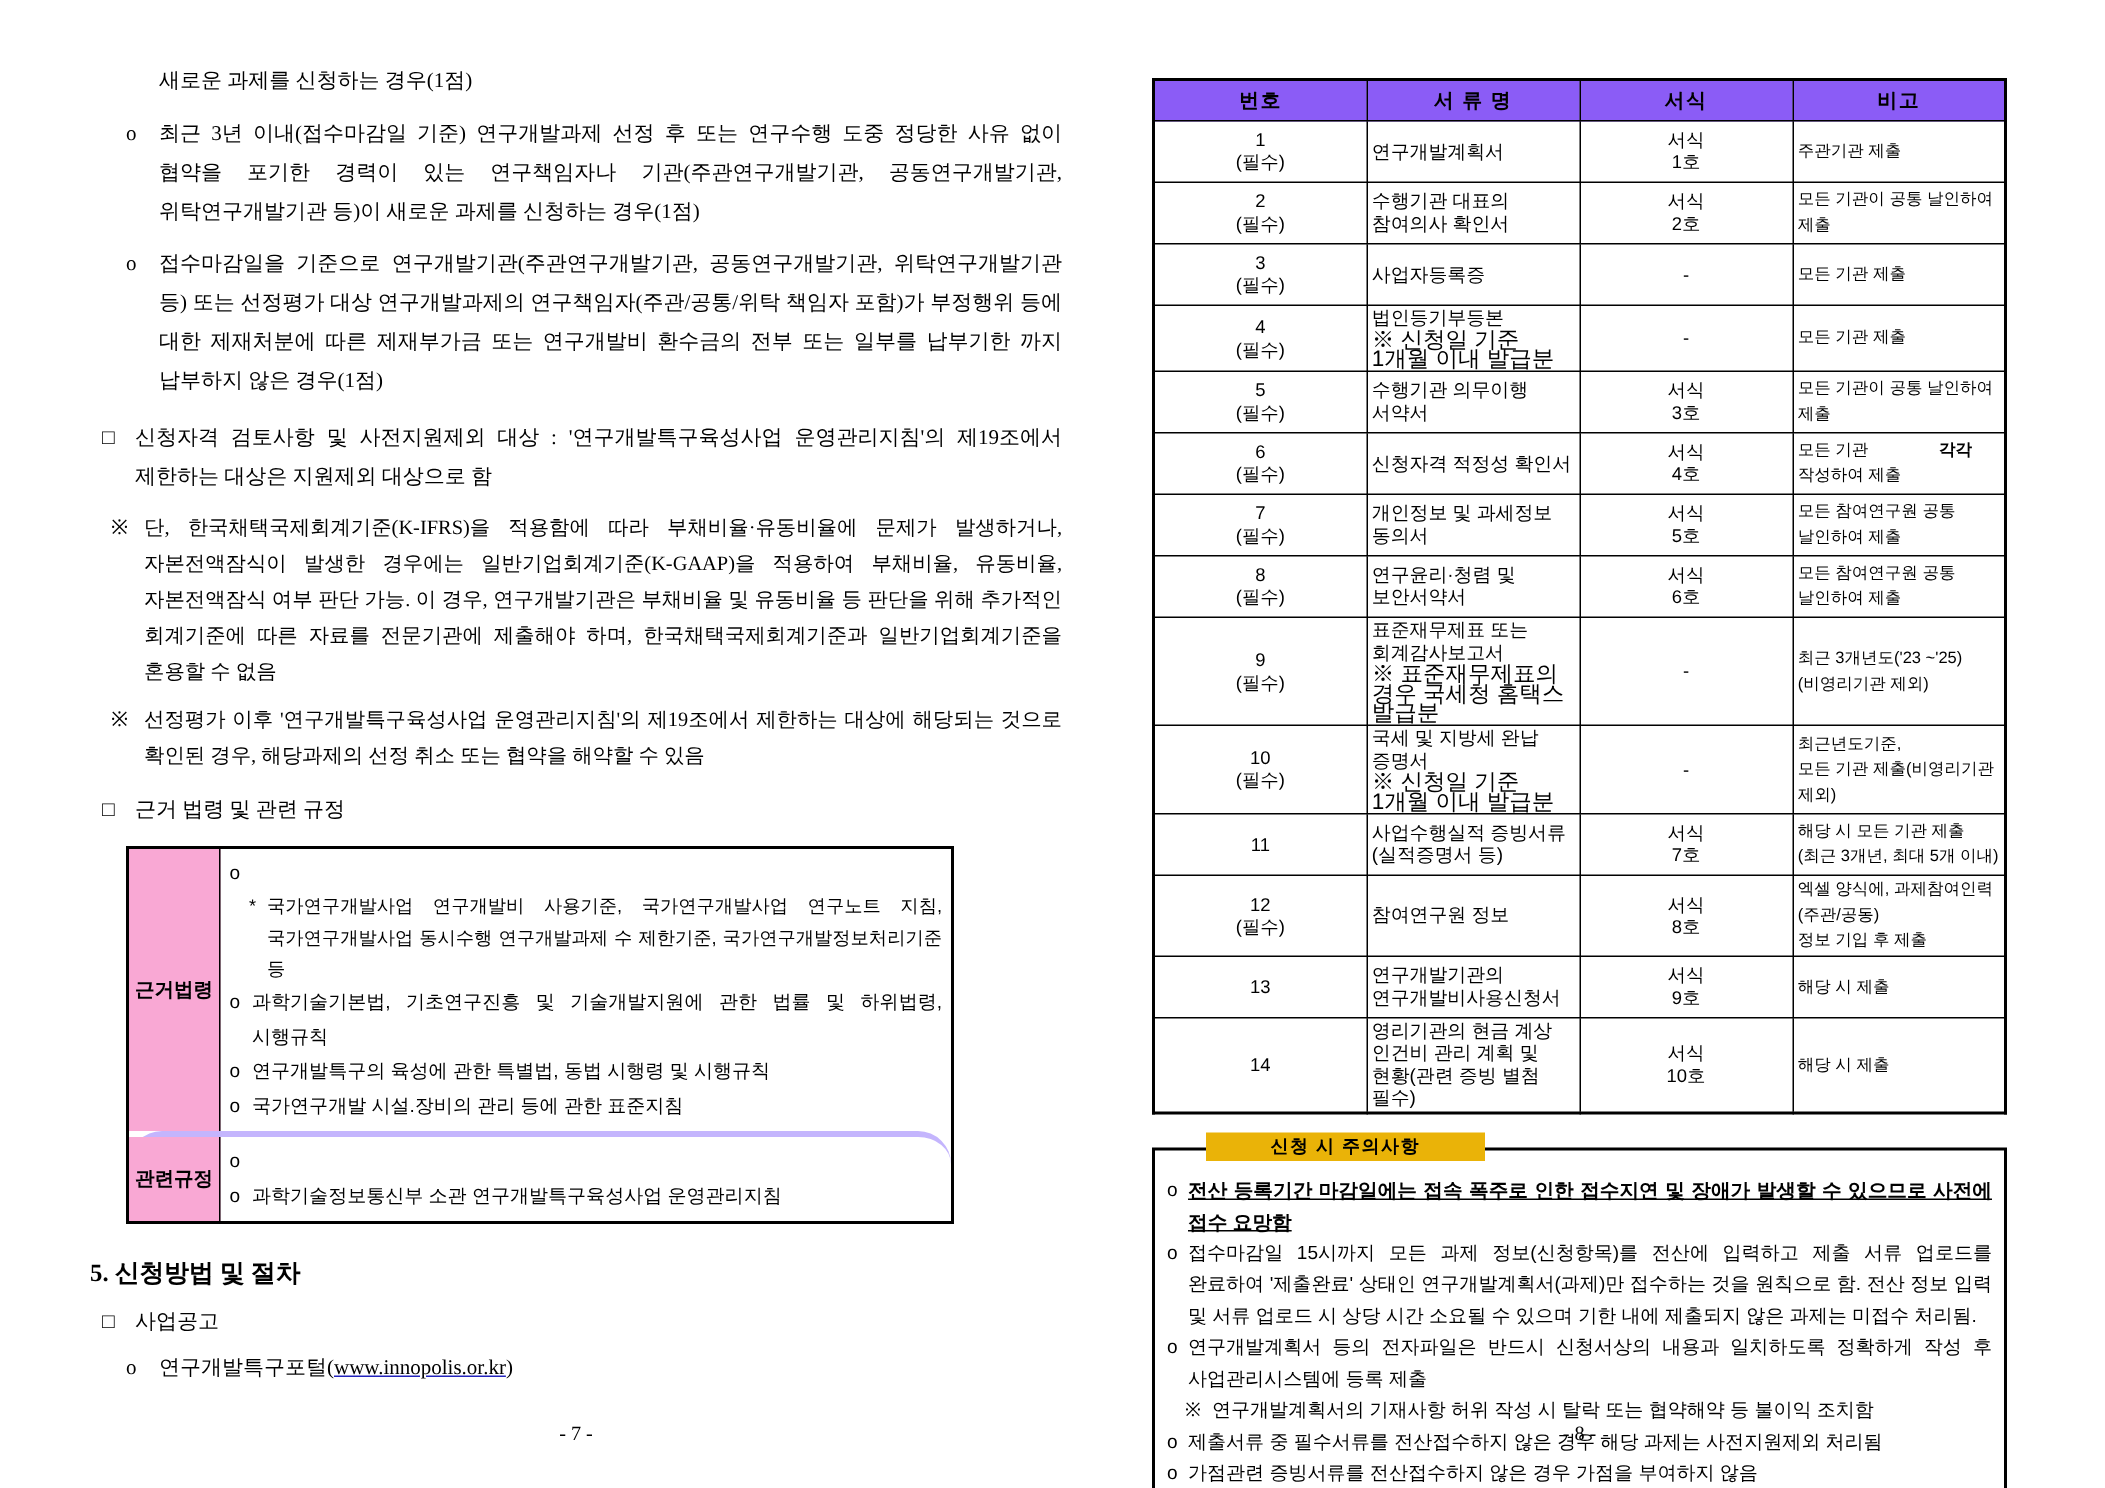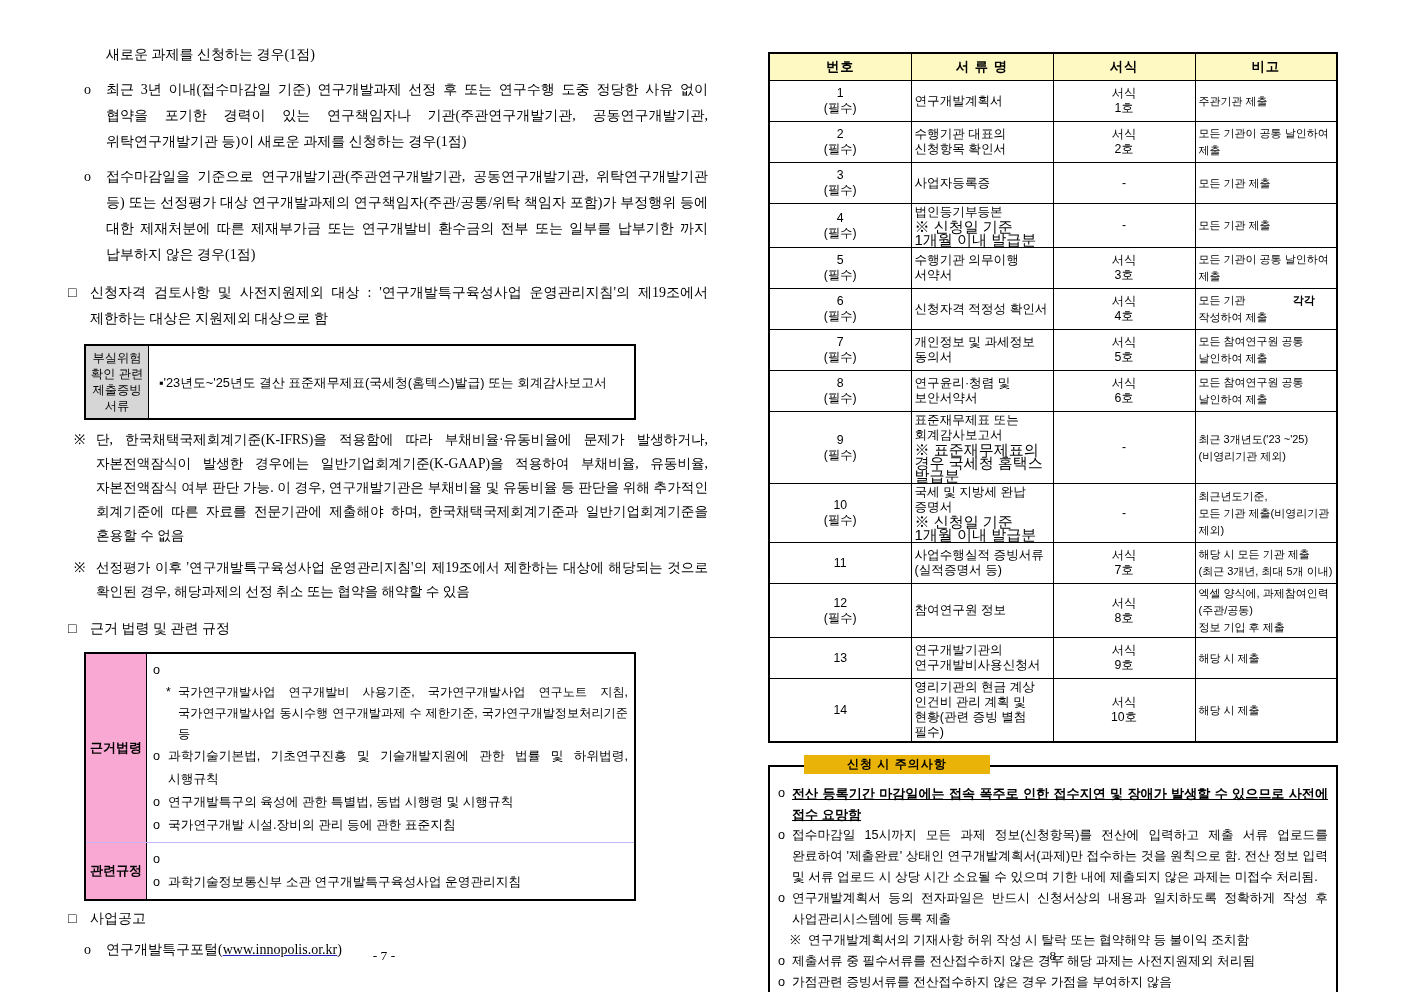--- a/index.html
+++ b/index.html
@@ -22,21 +22,21 @@
   .rb-head{flex:0 0 60px;background:#d6d6d6;border-right:1px solid #000;
     display:flex;align-items:center;justify-content:center;text-align:center;
     font-family:"Liberation Sans", sans-serif;font-size:12.3px;line-height:16px;
     white-space:pre-line;padding:4px 1px;}
   .rb-body{flex:1;display:flex;align-items:center;padding:8px 10px;
     font-family:"Liberation Sans", sans-serif;font-size:12.8px;line-height:17px;
     word-break:keep-all;}
   
   .legaltbl{margin:10px 0 0 24px;width:548px;border:2px solid #000;}
   .lt-row{display:flex;}
-  .lt-row + .lt-row{border-top:1px solid #c4b5fd;}
+  .lt-row + .lt-row{border-top:4px solid #c4b5fd;border-radius:22px;}
   .lt-head{flex:0 0 60px;background:#f9a8d4;border-right:1px solid #000;
     display:flex;align-items:center;justify-content:center;
     font-family:"Liberation Sans", sans-serif;font-weight:bold;font-size:13px;}
   .lt-body{flex:1;padding:5px 6px;font-family:"Liberation Sans", sans-serif;}
   .lt-item{display:flex;font-size:12.7px;line-height:23px;word-break:keep-all;text-align:justify;}
   .lt-item .mk{flex:0 0 15px;}
   .lt-sub{padding-left:13px;font-size:12.2px;line-height:21px;}
   .lt-sub .mk{flex:0 0 12px;}
   
   .s5-title{margin-top:18px;font-size:16.5px;font-weight:bold;line-height:30px;}
@@ -45,21 +45,21 @@
   .s5-sq{margin-left:8px;}
   .lnk{text-decoration:underline;text-decoration-color:#2222bb;cursor:pointer;}
   .pagenum{position:absolute;top:948px;text-align:center;font-size:13.5px;}
   .pn7{left:60px;width:648px;}
   .pn8{left:768px;width:570px;}
   
   .page8{position:absolute;left:768px;top:52px;width:570px;
     font-family:"Liberation Sans", sans-serif;}
   table.doc{border-collapse:collapse;width:570px;border:2px solid #000;table-layout:fixed;}
   table.doc th, table.doc td{border:1px solid #000;padding:1px 3px;}
-  table.doc th{background:#fef9c3;font-size:13.3px;font-weight:bold;height:24px;letter-spacing:1px;}
+  table.doc th{background:#8b5cf6;font-size:13.3px;font-weight:bold;height:24px;letter-spacing:1px;}
   td.c-no{width:40px;text-align:center;white-space:pre-line;font-size:12.3px;line-height:15px;height:38px;vertical-align:middle;}
   td.c-name{width:214px;text-align:left;vertical-align:middle;font-size:12.6px;line-height:15px;word-break:keep-all;padding-left:5px;}
   td.c-name .note{display:block;font-size:15px;line-height:13px;}
   td.c-form{width:44px;text-align:center;white-space:pre-line;font-size:12.3px;line-height:15px;vertical-align:middle;}
   td.c-bigo{width:252px;text-align:left;white-space:pre-line;font-size:11px;line-height:17px;vertical-align:middle;word-break:keep-all;}
   .bld{font-weight:bold;margin-left:44px;}
   
   .notice{position:relative;margin-top:22px;border:2px solid #000;padding:16px 8px 8px 8px;}
   .notice-tab{position:absolute;top:-12px;left:34px;background:#eab308;
     padding:1px 43px;font-size:12px;font-weight:bold;letter-spacing:1px;}
@@ -84,27 +84,20 @@
   <div class="li o-item">
     <span class="mk">o</span>
     <span class="tx">접수마감일을 기준으로 연구개발기관(주관연구개발기관, 공동연구개발기관, 위탁연구개발기관 등) 또는 선정평가 대상 연구개발과제의 연구책임자(주관/공통/위탁 책임자 포함)가 부정행위 등에 대한 제재처분에 따른 제재부가금 또는 연구개발비 환수금의 전부 또는 일부를 납부기한 까지 납부하지 않은 경우(1점)</span>
   </div>
 
   <div class="li sq-item">
     <span class="mk">□</span>
     <span class="tx">신청자격 검토사항 및 사전지원제외 대상 : '연구개발특구육성사업 운영관리지침'의 제19조에서 제한하는 대상은 지원제외 대상으로 함</span>
   </div>
 
-  <div class="riskbox">
-    <div class="rb-head">부실위험
-확인 관련
-제출증빙
-서류</div>
-    <div class="rb-body">▪'23년도~'25년도 결산 표준재무제표(국세청(홈텍스)발급) 또는 회계감사보고서</div>
-  </div>
 
   <div class="li st-item">
     <span class="mk">※</span>
     <span class="tx">단, 한국채택국제회계기준(K-IFRS)을 적용함에 따라 부채비율·유동비율에 문제가 발생하거나, 자본전액잠식이 발생한 경우에는 일반기업회계기준(K-GAAP)을 적용하여 부채비율, 유동비율, 자본전액잠식 여부 판단 가능. 이 경우, 연구개발기관은 부채비율 및 유동비율 등 판단을 위해 추가적인 회계기준에 따른 자료를 전문기관에 제출해야 하며, 한국채택국제회계기준과 일반기업회계기준을 혼용할 수 없음</span>
   </div>
 
   <div class="li st-item">
     <span class="mk">※</span>
     <span class="tx">선정평가 이후 '연구개발특구육성사업 운영관리지침'의 제19조에서 제한하는 대상에 해당되는 것으로 확인된 경우, 해당과제의 선정 취소 또는 협약을 해약할 수 있음</span>
   </div>
@@ -147,20 +140,21 @@
         </div>
         <div class="lt-item">
           <span class="mk">o</span>
           <span class="tx">과학기술정보통신부 소관 연구개발특구육성사업 운영관리지침</span>
         </div>
       </div>
     </div>
   </div>
 
   <div class="s5">
+    <div class="s5-title">5. 신청방법 및 절차</div>
     <div class="li s5-sq">
       <span class="mk">□</span>
       <span class="tx">사업공고</span>
     </div>
     <div class="li s5-sub">
       <span class="mk">o</span>
       <span class="tx"><span>연구개발특구포털(</span><span class="lnk">www.innopolis.or.kr</span><span>)</span></span>
     </div>
 
   </div>
@@ -184,21 +178,21 @@
         <td class="c-no">1
 (필수)</td>
         <td class="c-name"><span class="nm">연구개발계획서</span></td>
         <td class="c-form">서식
 1호</td>
         <td class="c-bigo">주관기관 제출</td>
       </tr>
       <tr>
         <td class="c-no">2
 (필수)</td>
-        <td class="c-name"><span class="nm">수행기관 대표의 신청항목 확인서</span></td>
+        <td class="c-name"><span class="nm">수행기관 대표의 참여의사 확인서</span></td>
         <td class="c-form">서식
 2호</td>
         <td class="c-bigo">모든 기관이 공통 날인하여 제출</td>
       </tr>
       <tr>
         <td class="c-no">3
 (필수)</td>
         <td class="c-name"><span class="nm">사업자등록증</span></td>
         <td class="c-form">-</td>
         <td class="c-bigo">모든 기관 제출</td>

